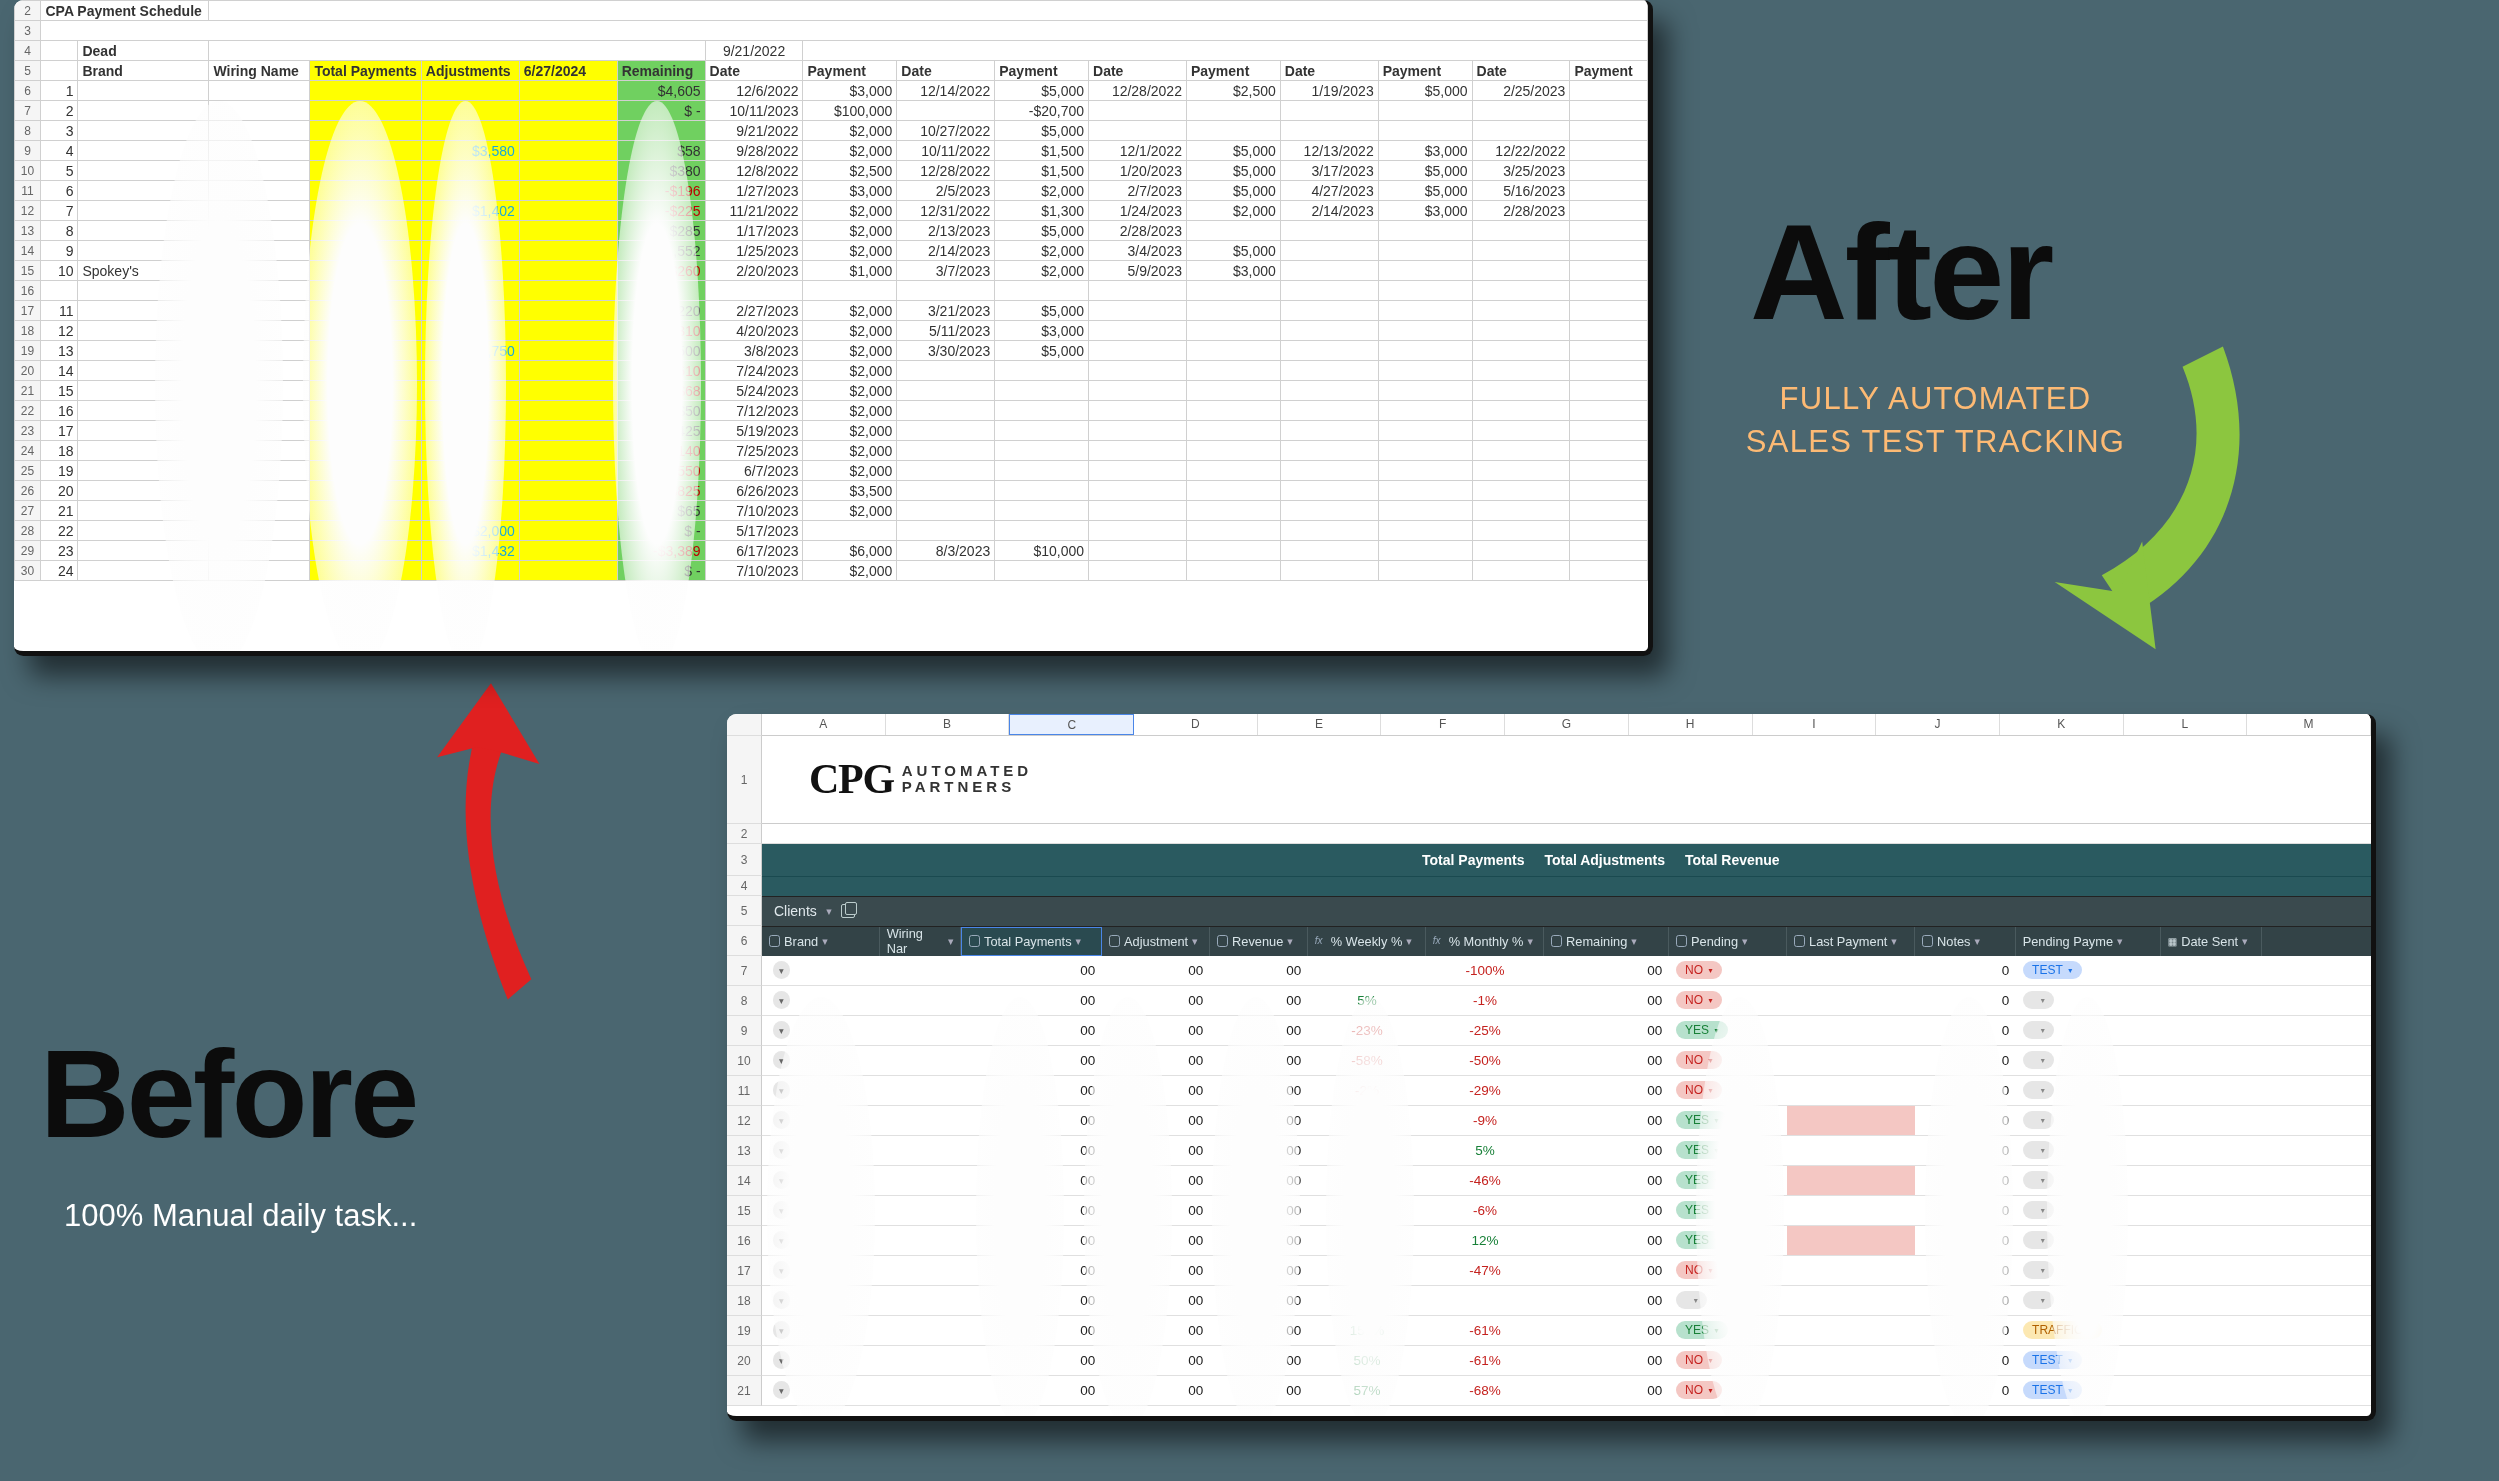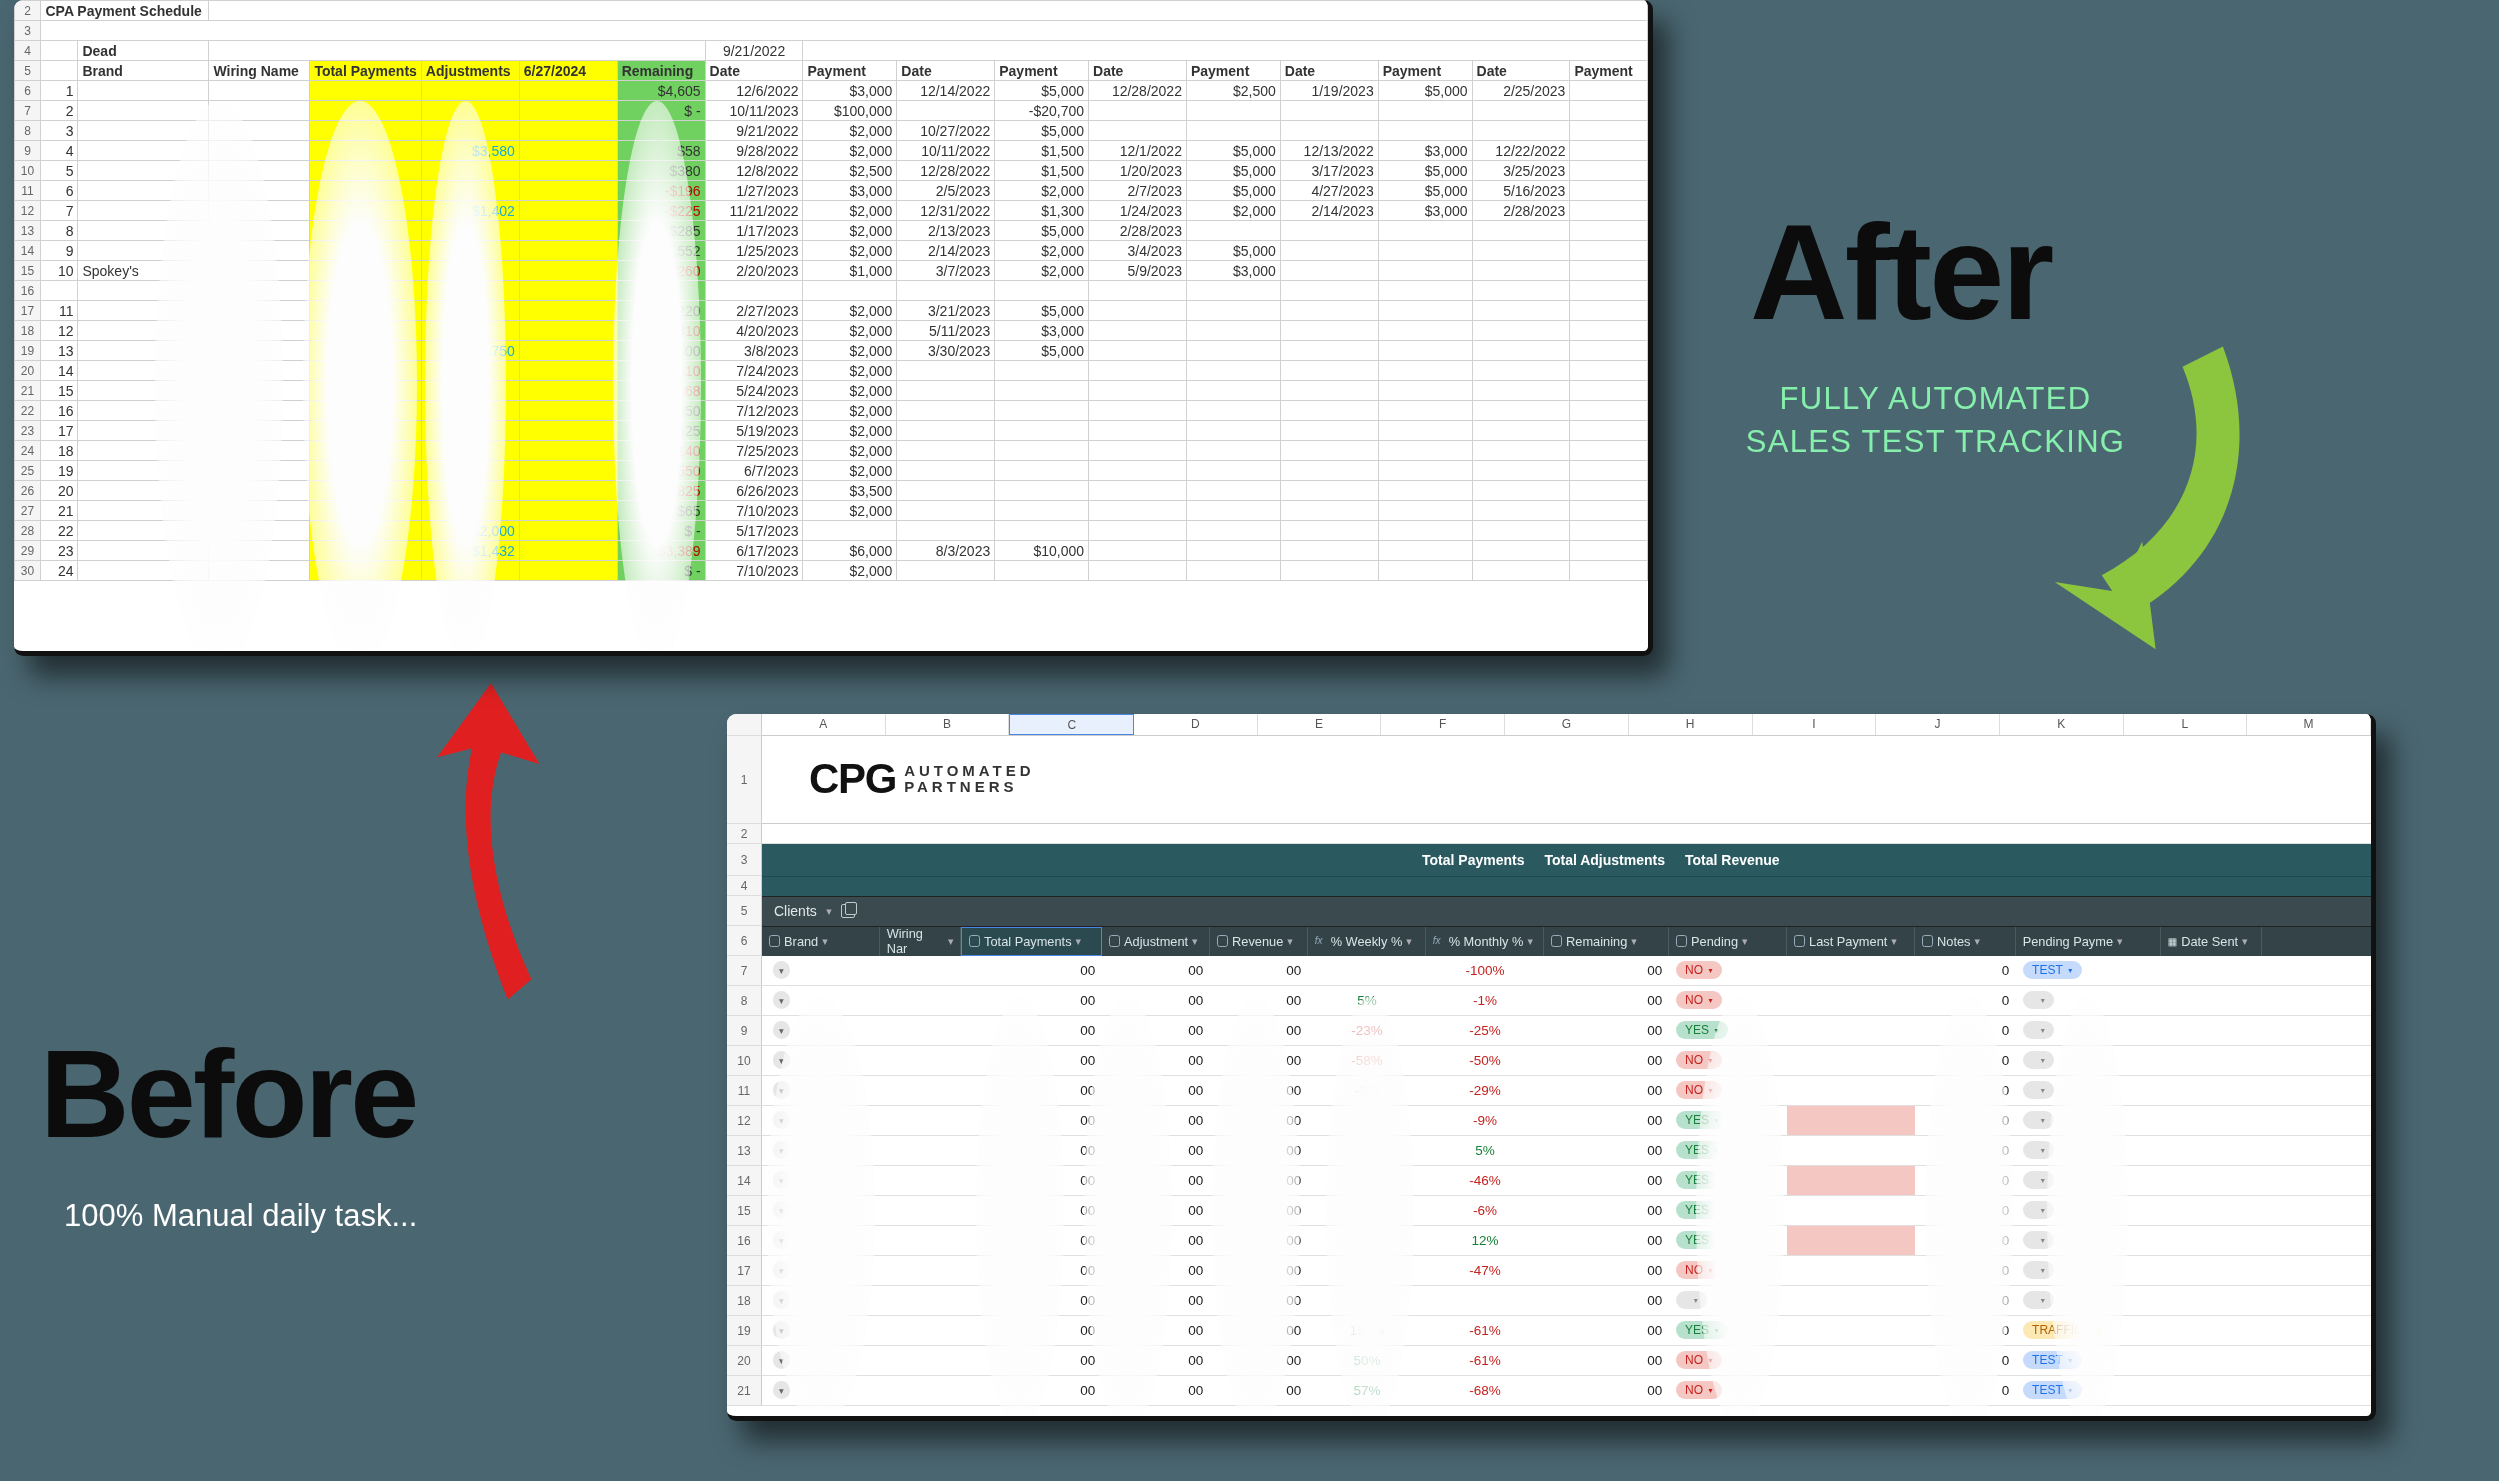--- a/index.html
+++ b/index.html
@@ -1,20 +1,20 @@
 <!DOCTYPE html>
 <html style="font-size:10.8px"><head>
 <meta charset="utf-8">
 <style>
   html,body{margin:0;padding:0;font-family:Arial,Helvetica,sans-serif;background:#4a6670;width:2500px;height:1481px;overflow:hidden;position:relative}
   *{box-sizing:border-box}
   
   .big-text{font-weight:900;color:#0c0c0c;letter-spacing:-2.7px}
   .sub-text{color:#ffffff;font-weight:400}
-  .after-sub{color:#86efac;font-weight:400;letter-spacing:1.3px;line-height:1.4}
+  .after-sub{color:#fdba74;font-weight:400;letter-spacing:1.3px;line-height:1.4}
   
   .red-arrow{position:absolute;left:390px;top:683px;width:175px;height:357px;pointer-events:none}
   
   .green-arrow{position:absolute;left:1819px;top:333px;width:431px;height:323px;pointer-events:none}
   
   .window{position:absolute;background:#fff;border-radius:9.4px;box-shadow:15px 20px 27px rgba(0,0,0,.55);overflow:hidden}
   
   .win1{left:13.5px;top:0;width:1639px;height:656px;border:1.3px solid #222;border-top:none;border-left:none;border-bottom:5.4px solid #111;border-right:5.4px solid #111}
   .win1 table{border-collapse:collapse;font-size:14px;color:#333;width:100%}
   .win1 td{border:0.7px solid #d0d0d0;padding:1.3px 4px;height:20px;text-align:right;white-space:nowrap;overflow:hidden}
@@ -27,21 +27,21 @@
   .win1 .blue{color:#1aa9d8}
   .win1 .neg{color:#b00}
   .smudge{position:absolute;background:radial-gradient(ellipse at center,#fdfdfd 40%,rgba(253,253,253,.6) 70%,rgba(253,253,253,0) 100%);border-radius:50%;pointer-events:none}
   
   .win2{left:727px;top:714px;width:1649px;height:707px;border:1.3px solid #222;border-top:none;border-left:none;border-bottom:5.4px solid #111;border-right:5.4px solid #111}
   .win2 .colbar{display:flex;height:21.5px;background:#fff;border-bottom:0.7px solid #ccc;font-size:12px;color:#555}
   .win2 .colbar div{flex:1;text-align:center;border-right:0.7px solid #ddd;line-height:21.5px}
   .win2 .colbar div.sel{background:#e8f0fe;border:0.7px solid #4a86e8}
   .win2 .rownum2{width:35px;background:#f5f5f5;color:#666;text-align:center;font-size:12px;border-right:0.7px solid #ccc;border-bottom:0.7px solid #ddd}
   .win2 .logo-row{height:88px;display:flex;align-items:center;padding-left:47px;border-bottom:0.7px solid #ccc;position:relative}
-  .win2 .logo-cpg{font-family:Liberation Sans, sans-serif;font-weight:900;font-size:42px;color:#111;letter-spacing:-1.3px}
+  .win2 .logo-cpg{font-family:Liberation Serif, serif;font-weight:900;font-size:42px;color:#111;letter-spacing:-1.3px}
   .win2 .logo-sub{font-family:Arial;font-size:15px;color:#333;letter-spacing:4px;line-height:1.1;margin-left:8px;font-weight:600}
   .win2 .tealbar{height:32px;background:#2a5a60;color:#fff;font-size:14px;font-weight:600;display:flex;align-items:center;padding-left:660px;gap:20px}
   .win2 .clientsbar{height:30px;background:#3a4a4e;color:#e0e8ec;font-size:14px;display:flex;align-items:center;padding-left:12px;gap:9.4px;border-top:0.7px solid #222}
   .chev{font-size:10.8px;color:#aab}
   .win2 .hdrbar{height:30px;background:#334347;color:#d8e4e8;font-size:12.8px;display:flex;align-items:center;border-top:0.7px solid #222}
   .hcell{display:flex;align-items:center;gap:4px;padding:0 6.7px;border-right:0.7px solid #4a5a5e;height:100%}
   .hcell.sel{border:1.3px solid #4a86e8;background:#2a4a50}
   .link-ico{width:11.4px;height:11.4px;border:1.3px solid #9ab;border-radius:2.7px;display:inline-block}
   .win2 .datarow{height:30px;display:flex;align-items:center;font-size:13.5px;color:#222;border-bottom:0.7px solid #e0e0e0}
   .cell{padding:0 6.7px;text-align:right;height:100%;display:flex;align-items:center;justify-content:flex-end;position:relative}

